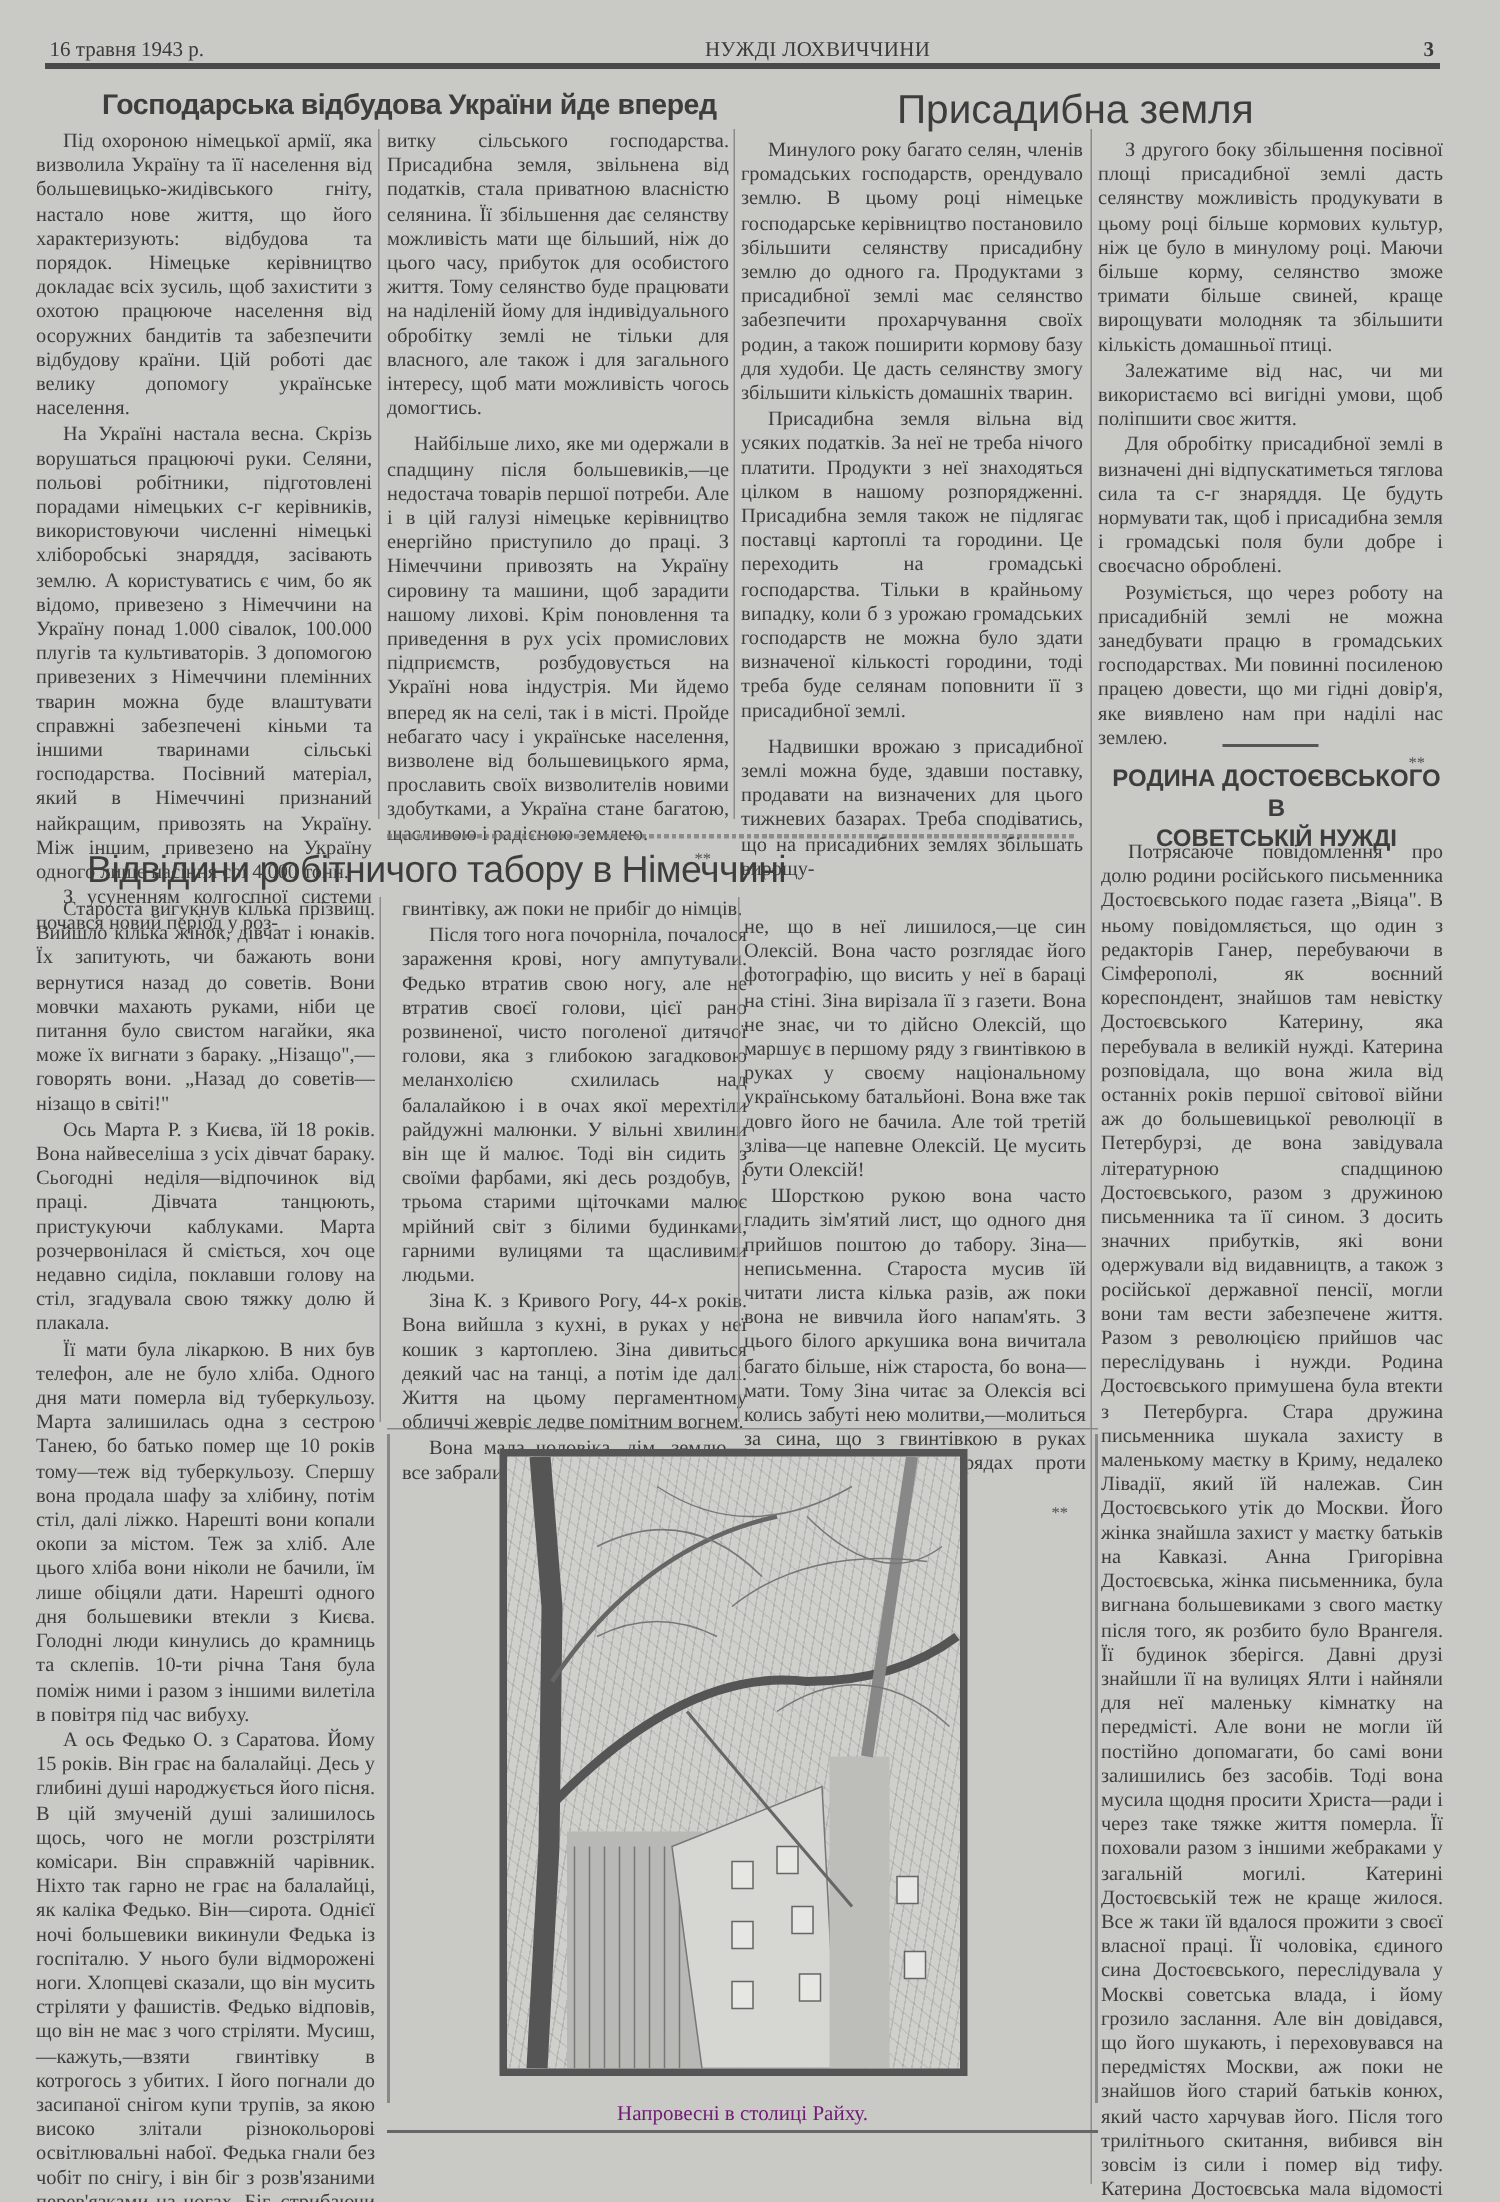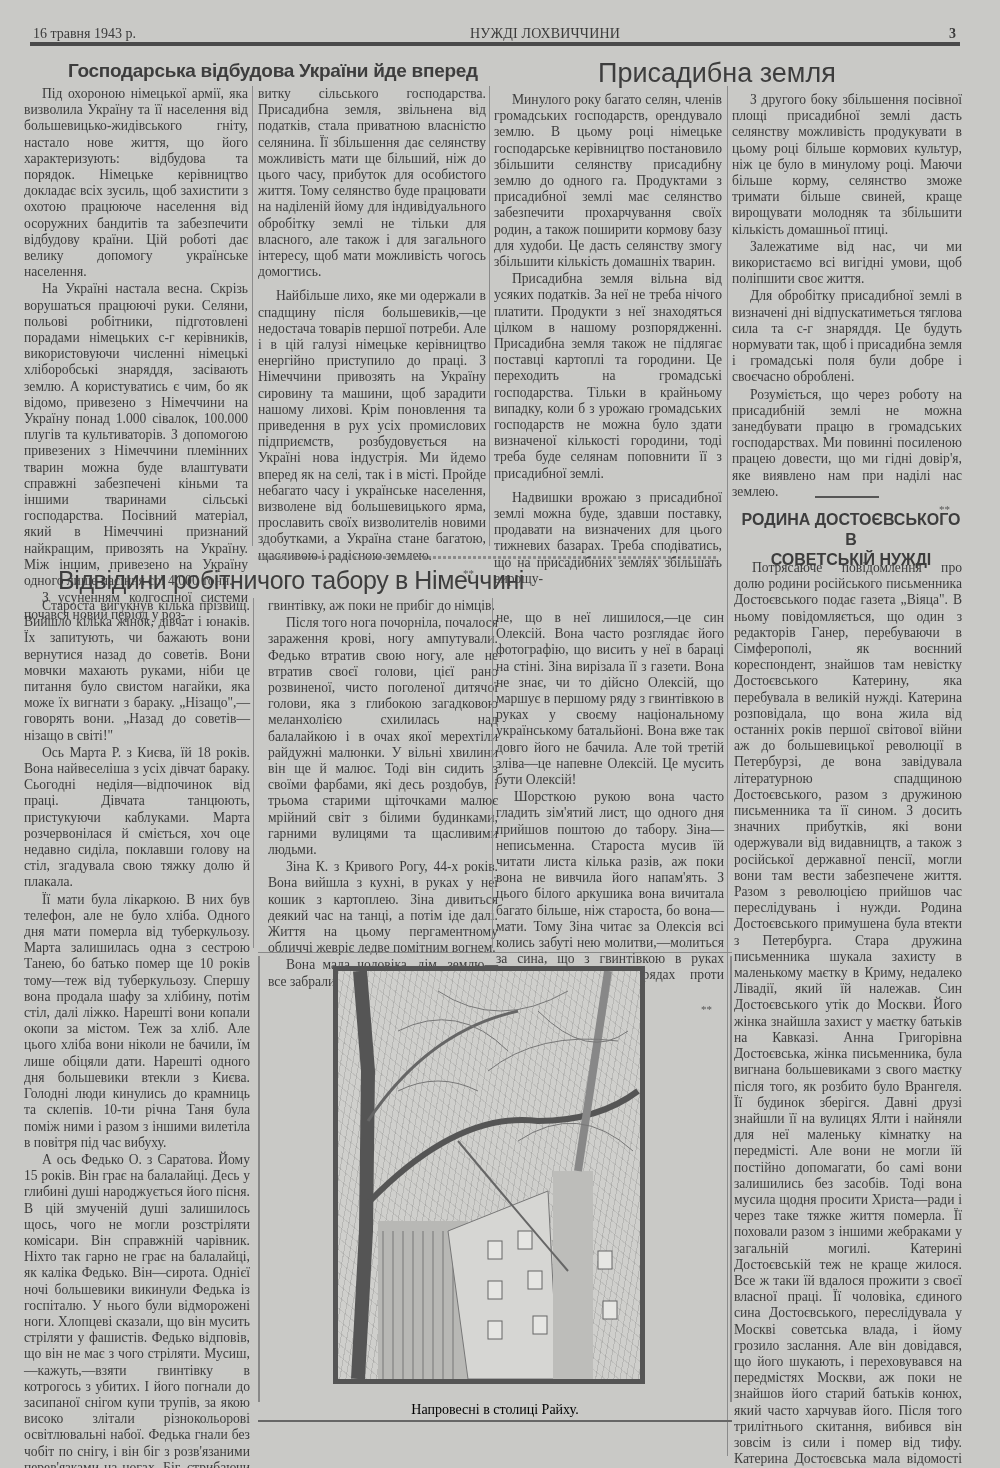--- a/index.html
+++ b/index.html
@@ -46,21 +46,21 @@
   .photo {
     position: absolute; left: 333px; top: 966px; width: 312px; height: 418px;
     border: 5px solid #555; background:
       repeating-linear-gradient(100deg, rgba(80,80,80,.18) 0 1px, transparent 1px 6px),
       repeating-linear-gradient(40deg, rgba(80,80,80,.12) 0 1px, transparent 1px 9px),
       #cfcfcc;
     overflow: hidden;
   }
   .caption {
     position: absolute; left: 258px; top: 1402px; width: 474px; text-align: center;
-    font-family: "Liberation Serif", serif; font-size: 14px; color: #000000;
+    font-family: "Liberation Serif", serif; font-size: 14px; color: #701a75;
   }
   .caption-rule { position: absolute; left: 258px; top: 1420px; width: 474px; height: 2px; background: #666; }
 </style>
 </head>
 <body>
 
 <div class="page">
 
   <div class="masthead">
     <span class="date">16 травня 1943 р.</span>

